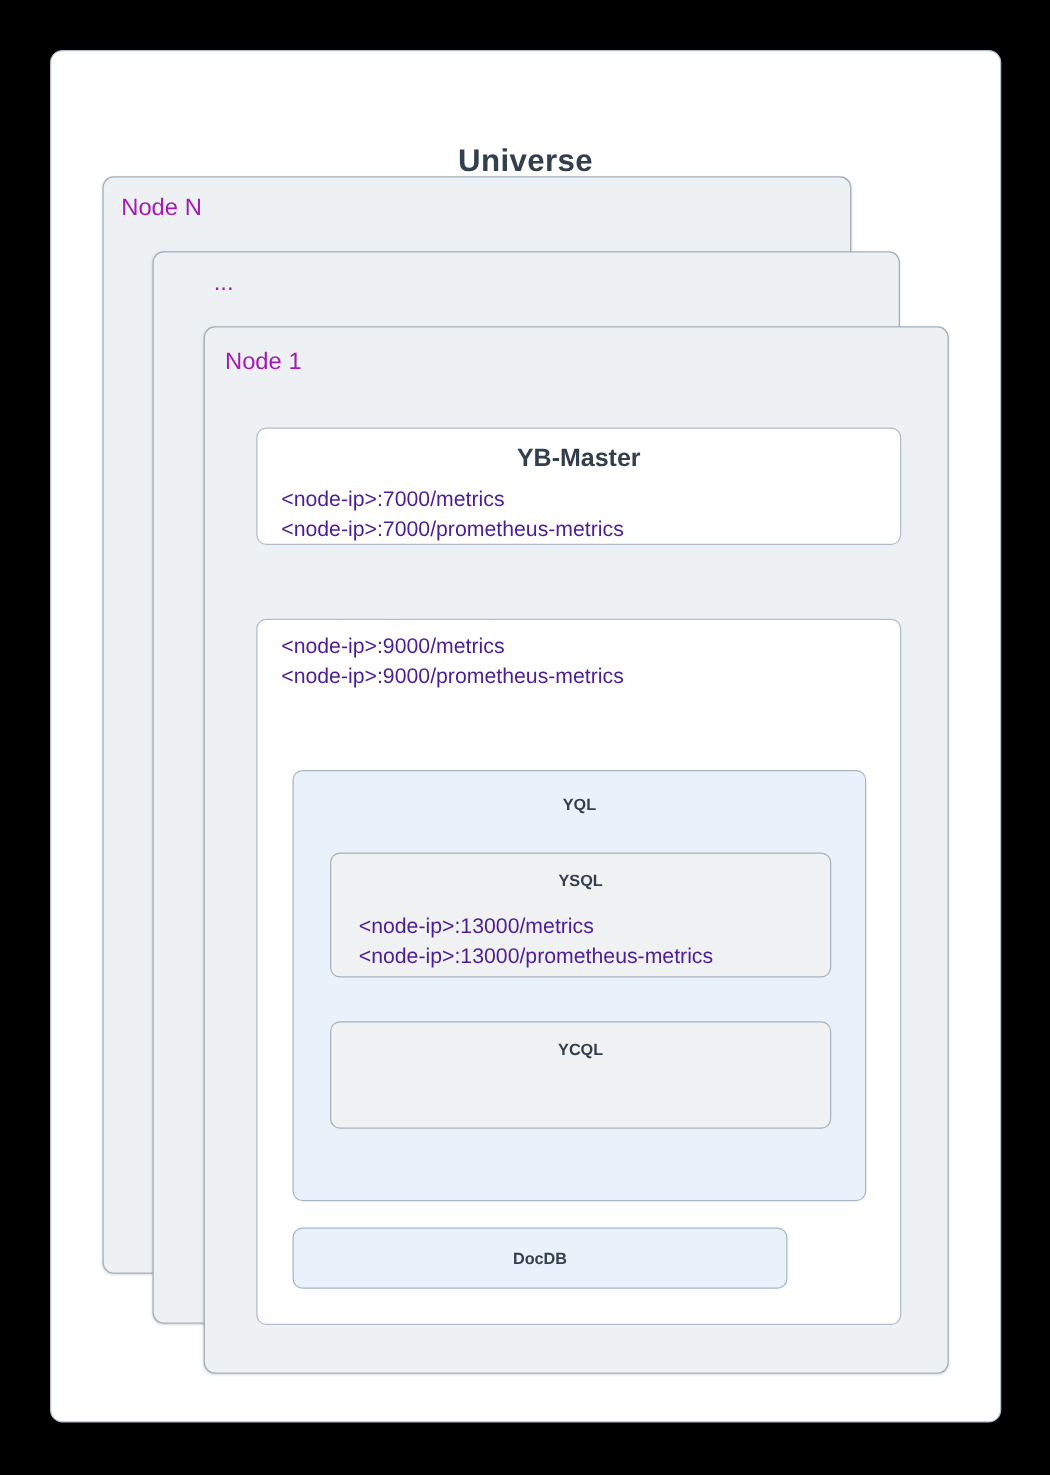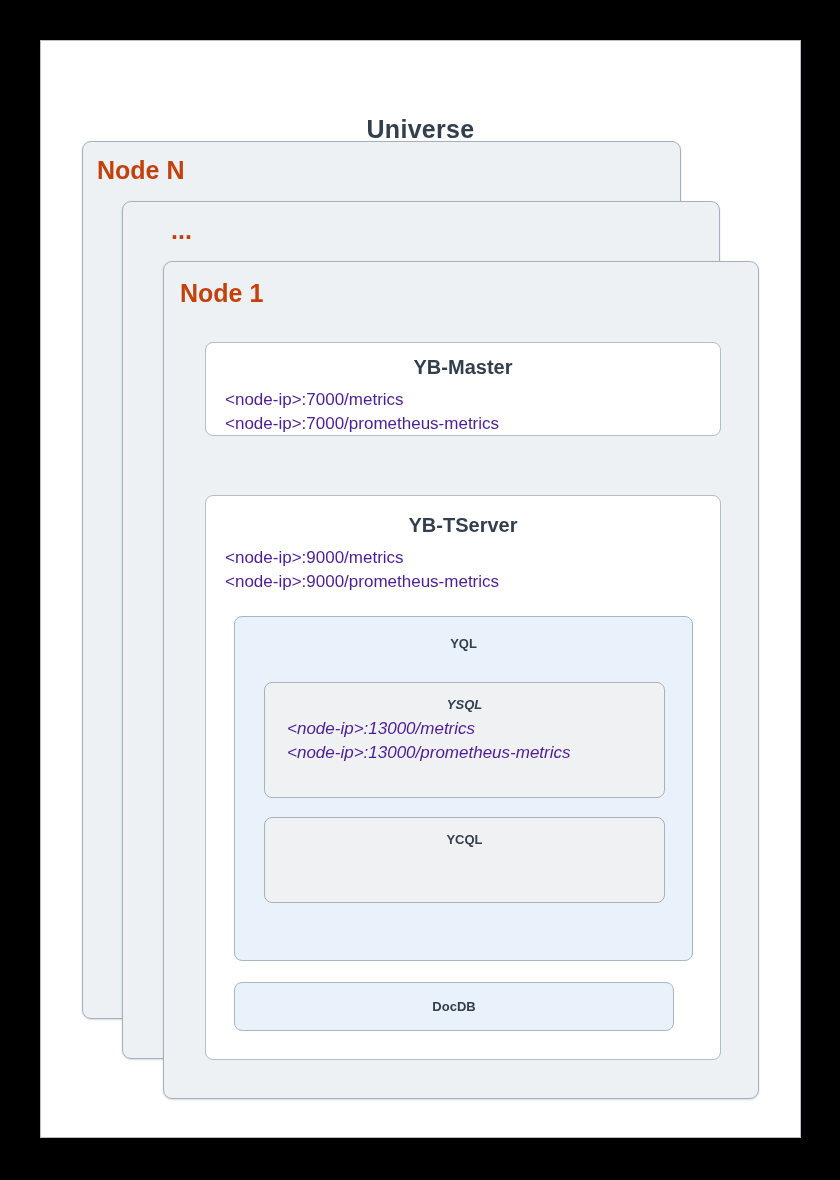--- a/index.html
+++ b/index.html
@@ -9,21 +9,21 @@
     font-family: "Liberation Sans", sans-serif;
     position: relative;
     overflow: hidden;
   }
   .card {
     position: absolute;
     left: 40px; top: 40px;
     width: 761px; height: 1098px;
     background: #ffffff;
     border: 1.5px solid #b6c0ca;
-    border-radius: 0;
+    border-radius: 10px;
     box-sizing: border-box;
   }
   .universe-title {
     position: absolute;
     left: 0; top: 74px; width: 100%;
     text-align: center;
     font-size: 25px; font-weight: 700;
     color: #333f4c;
     letter-spacing: 0.3px;
   }
@@ -34,22 +34,22 @@
     border-radius: 9px;
     box-sizing: border-box;
     box-shadow: 0 1px 2px rgba(40,55,70,0.18);
   }
   .node-n   { left: 41px;  top: 100px; width: 599px; height: 878px; }
   .node-dots{ left: 81px;  top: 160px; width: 598px; height: 858px; }
   .node-1   { left: 122px; top: 220px; width: 596px; height: 838px; }
   .node-label {
     position: absolute;
     left: 14px; top: 14px;
-    font-size: 25px; font-weight: 700;
-    color: #c2410c;
+    font-size: 19px; font-weight: 400;
+    color: #a21caf;
   }
   .node-dots .node-label { left: 48px; top: 14px; }
   .node-1 .node-label { left: 16px; top: 17px; }
 
   .white-box {
     position: absolute;
     background: #ffffff;
     border: 1.5px solid #b2bdc8;
     border-radius: 8px;
     box-sizing: border-box;
@@ -75,42 +75,42 @@
   }
 
   .blue-box {
     position: absolute;
     background: #e9f1fb;
     border: 1.5px solid #a7b6c6;
     border-radius: 8px;
     box-sizing: border-box;
   }
   .yql   { left: 28px; top: 120px; width: 459px; height: 345px; }
-  .docdb { left: 28px; top: 486px; width: 440px; height: 49px;
+  .docdb { left: 28px; top: 486px; width: 396px; height: 49px;
            display: flex; align-items: center; justify-content: center; }
 
   .sub-title {
     text-align: center;
     font-size: 13px; font-weight: 700;
     color: #333f4c;
   }
   .yql > .sub-title { margin-top: 19px; }
   .docdb .sub-title { margin-top: 0; }
 
   .gray-box {
     position: absolute;
     background: #f0f1f2;
     border: 1.5px solid #a8b2bb;
     border-radius: 8px;
     box-sizing: border-box;
   }
-  .ysql { left: 29px; top: 65px;  width: 401px; height: 116px; font-style: italic; }
+  .ysql { left: 29px; top: 65px;  width: 401px; height: 100px; }
   .ycql { left: 29px; top: 200px; width: 401px; height: 86px; }
   .gray-box .sub-title { margin-top: 14px; }
-  .gray-box .box-lines { margin-top: 5px; }
+  .gray-box .box-lines { margin-top: 17px; }
   .gray-box .box-line  { padding-left: 22px; }
 </style>
 </head>
 <body>
 
 <div class="card">
   <div class="universe-title">Universe</div>
 
   <div class="node node-n">
     <div class="node-label">Node N</div>
@@ -125,21 +125,20 @@
 
     <div class="white-box yb-master">
       <div class="box-title">YB-Master</div>
       <div class="box-lines">
         <div class="box-line">&lt;node-ip&gt;:7000/metrics</div>
         <div class="box-line">&lt;node-ip&gt;:7000/prometheus-metrics</div>
       </div>
     </div>
 
     <div class="white-box yb-tserver">
-      <div class="box-title">YB-TServer</div>
       <div class="box-lines">
         <div class="box-line">&lt;node-ip&gt;:9000/metrics</div>
         <div class="box-line">&lt;node-ip&gt;:9000/prometheus-metrics</div>
       </div>
 
       <div class="blue-box yql">
         <div class="sub-title">YQL</div>
 
         <div class="gray-box ysql">
           <div class="sub-title">YSQL</div>

